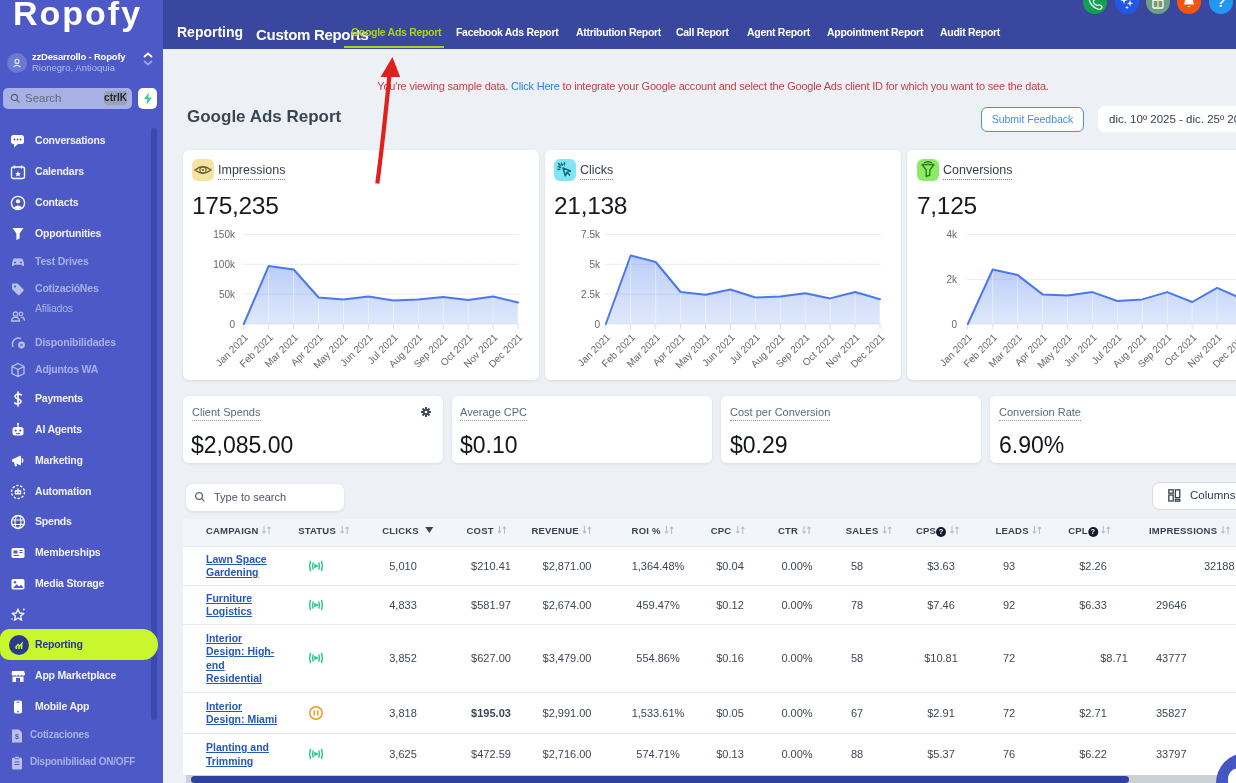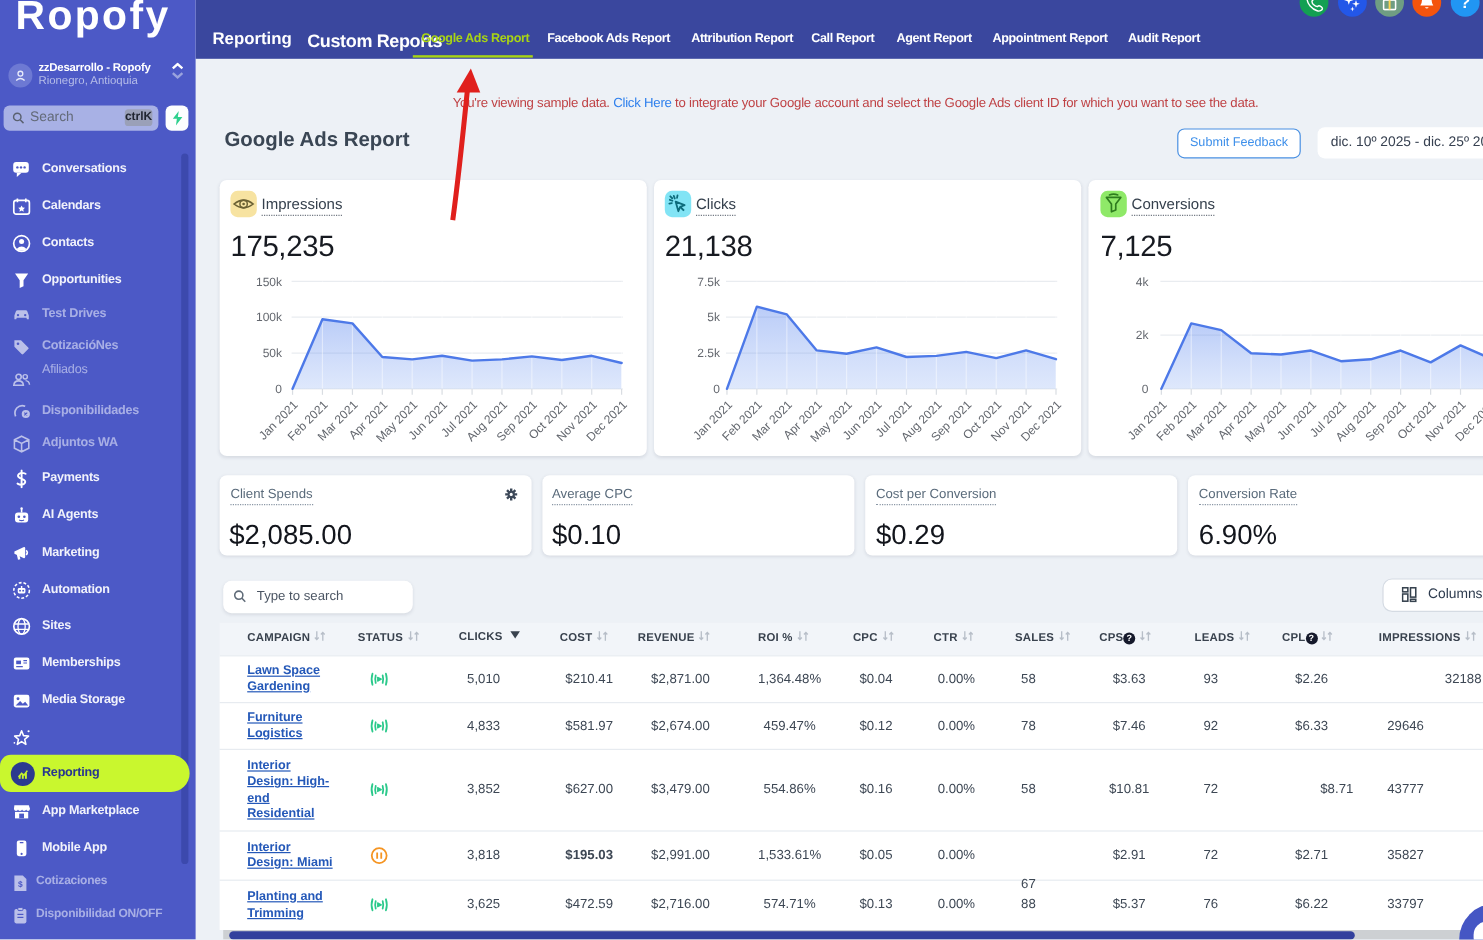--- a/index.html
+++ b/index.html
@@ -408,21 +408,21 @@
     <circle cx="8" cy="8" r="6.2" fill="none" stroke="#f59523" stroke-width="1.5"></circle>
     <line x1="6.3" y1="5.4" x2="6.3" y2="10.6" stroke="#f59523" stroke-width="1.5"></line>
     <line x1="9.7" y1="5.4" x2="9.7" y2="10.6" stroke="#f59523" stroke-width="1.5"></line>
   </svg>
 <div style="position:absolute;left:403px;top:706.5px;transform:translateX(-50%);font-size:11px;color:#3d4754;white-space:nowrap;">3,818</div>
 <div style="position:absolute;left:491px;top:706.5px;transform:translateX(-50%);font-size:11px;color:#3d4754;white-space:nowrap;font-weight:bold;">$195.03</div>
 <div style="position:absolute;left:567px;top:706.5px;transform:translateX(-50%);font-size:11px;color:#3d4754;white-space:nowrap;">$2,991.00</div>
 <div style="position:absolute;left:658px;top:706.5px;transform:translateX(-50%);font-size:11px;color:#3d4754;white-space:nowrap;">1,533.61%</div>
 <div style="position:absolute;left:730px;top:706.5px;transform:translateX(-50%);font-size:11px;color:#3d4754;white-space:nowrap;">$0.05</div>
 <div style="position:absolute;left:797px;top:706.5px;transform:translateX(-50%);font-size:11px;color:#3d4754;white-space:nowrap;">0.00%</div>
-<div style="position:absolute;left:857px;top:706.5px;transform:translateX(-50%);font-size:11px;color:#3d4754;white-space:nowrap;margin-top:24px;">67</div>
+<div style="position:absolute;left:857px;top:706.5px;transform:translateX(-50%);font-size:11px;color:#3d4754;white-space:nowrap;">67</div>
 <div style="position:absolute;left:941px;top:706.5px;transform:translateX(-50%);font-size:11px;color:#3d4754;white-space:nowrap;">$2.91</div>
 <div style="position:absolute;left:1009px;top:706.5px;transform:translateX(-50%);font-size:11px;color:#3d4754;white-space:nowrap;">72</div>
 <div style="position:absolute;left:1093px;top:706.5px;transform:translateX(-50%);font-size:11px;color:#3d4754;white-space:nowrap;">$2.71</div>
 <div style="position:absolute;left:1156px;top:706.5px;font-size:11px;color:#3d4754;">35827</div>
 <div style="position:absolute;left:206px;top:741.1px;line-height:13.4px;font-size:10.5px;font-weight:bold;color:#2458b8;text-decoration:underline;">
     <div>Planting and</div>
     <div>Trimming</div>
   </div>
 <svg width="18" height="12" viewBox="0 0 18 12" style="position:absolute;left:307px;top:748.0px">
     <path d="M3.4 1.4 Q1.9 6 3.4 10.6" fill="none" stroke="#2bc98b" stroke-width="1.5" stroke-linecap="round"></path>
@@ -561,21 +561,21 @@
         <circle cx="6.7" cy="8.2" r="0.8" fill="#4c59c6"></circle>
         <circle cx="9.3" cy="8.2" r="0.8" fill="#4c59c6"></circle>
         <line x1="8" y1="4.3" x2="8" y2="6" stroke="#fff" stroke-width="1.2"></line>
       </svg></div>
     <div style="position:absolute;left:35px;top:485px;font-size:10.5px;letter-spacing:-0.2px;font-weight:bold;color:rgba(255,255,255,0.92);white-space:nowrap;">Automation</div>
     <div style="position:absolute;left:10px;top:514px;width:16px;height:16px;opacity:1;"><svg width="16" height="16" viewBox="0 0 16 16">
         <circle cx="8" cy="8" r="6.5" fill="none" stroke="#fff" stroke-width="1.4"></circle>
         <path d="M2 6 L14 6 M2 10.5 L14 10.5" stroke="#fff" stroke-width="1.1"></path>
         <ellipse cx="8" cy="8" rx="3" ry="6.5" fill="none" stroke="#fff" stroke-width="1.1"></ellipse>
       </svg></div>
-    <div style="position:absolute;left:35px;top:515px;font-size:10.5px;letter-spacing:-0.2px;font-weight:bold;color:rgba(255,255,255,0.92);white-space:nowrap;">Sites</div>
+    <div style="position:absolute;left:35px;top:515px;font-size:10.5px;letter-spacing:-0.2px;font-weight:bold;color:rgba(255,255,255,0.92);white-space:nowrap;">Spends</div>
     <div style="position:absolute;left:10px;top:545px;width:16px;height:16px;opacity:1;"><svg width="16" height="16" viewBox="0 0 16 16">
         <rect x="1.5" y="3" width="13" height="10" rx="1.8" fill="#fff"></rect>
         <rect x="3.5" y="5.5" width="4" height="3" fill="#4c59c6"></rect>
         <line x1="3.5" y1="10.5" x2="9" y2="10.5" stroke="#4c59c6" stroke-width="1"></line>
         <line x1="9.5" y1="5.5" x2="12.5" y2="5.5" stroke="#4c59c6" stroke-width="1"></line>
         <line x1="9.5" y1="7.5" x2="12.5" y2="7.5" stroke="#4c59c6" stroke-width="1"></line>
       </svg></div>
     <div style="position:absolute;left:35px;top:546px;font-size:10.5px;letter-spacing:-0.2px;font-weight:bold;color:rgba(255,255,255,0.92);white-space:nowrap;">Memberships</div>
     <div style="position:absolute;left:10px;top:576px;width:16px;height:16px;opacity:1;"><svg width="16" height="16" viewBox="0 0 16 16">
         <rect x="1.5" y="3" width="13" height="10.5" rx="1.8" fill="#fff"></rect>

